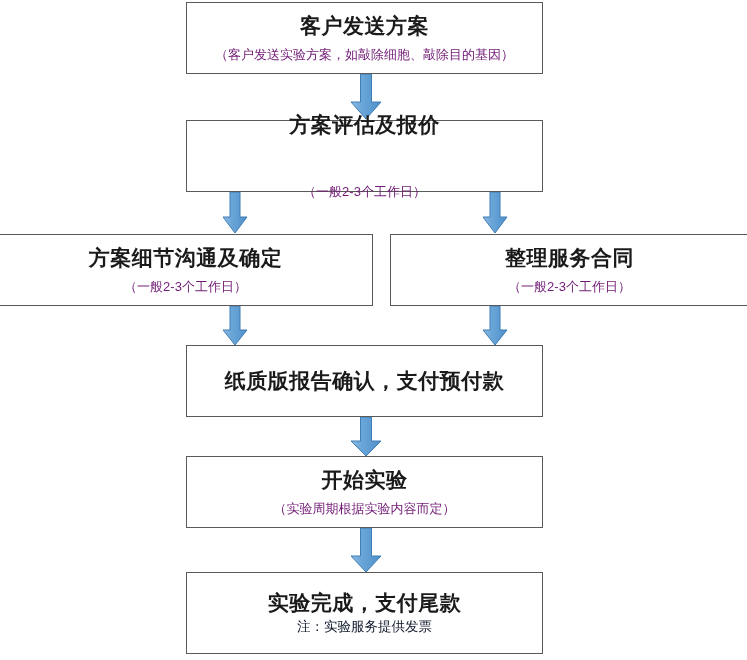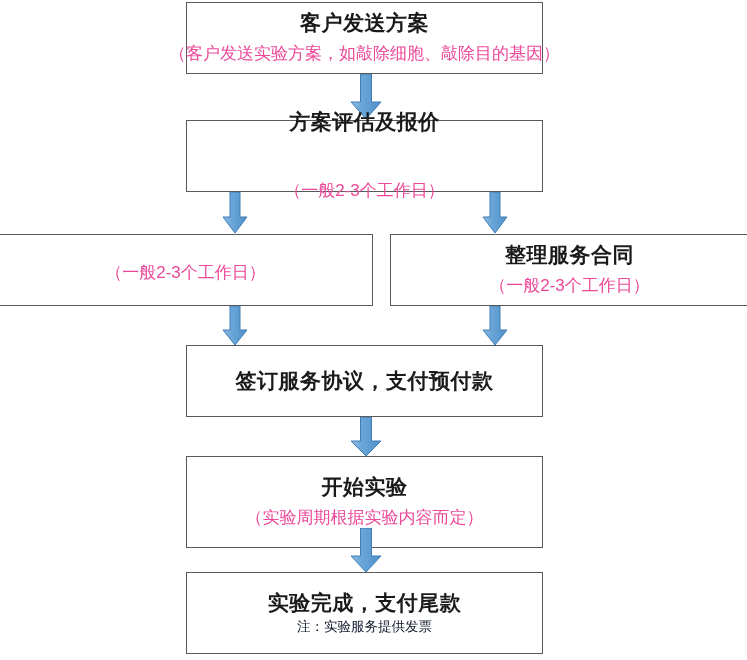--- a/index.html
+++ b/index.html
@@ -40,23 +40,23 @@
   .node-title {
     font-size: 21px;
     font-weight: bold;
     color: #1a1a1a;
     line-height: 1.25;
     letter-spacing: 0.5px;
     white-space: nowrap;
   }
 
   .node-sub {
-    font-size: 17px;
+    font-size: 13px;
     font-weight: normal;
-    color: #ec4899;
+    color: #701a75;
     line-height: 1.35;
     margin-top: 7px;
     white-space: nowrap;
   }
   .node-sub.tight {
     margin-top: 6px;
   }
   .node-sub2 {
     font-size: 13.5px;
     font-weight: normal;
@@ -65,21 +65,21 @@
     margin-top: 1px;
     white-space: nowrap;
   }
 
   
   #node-1 { left: 186px; top: 2px;   width: 357px; height: 72px; }
   #node-2 { left: 186px; top: 120px; width: 357px; height: 72px; gap: 38px; }
   #node-3 { left: -2px;  top: 234px; width: 375px; height: 72px; }
   #node-4 { left: 390px; top: 234px; width: 359px; height: 72px; }
   #node-5 { left: 186px; top: 345px; width: 357px; height: 72px; }
-  #node-6 { left: 186px; top: 456px; width: 357px; height: 92px; }
+  #node-6 { left: 186px; top: 456px; width: 357px; height: 72px; }
   #node-7 { left: 186px; top: 572px; width: 357px; height: 82px; }
 
   
   .arrow {
     position: absolute;
   }
   .arrow svg { display: block; }
 
   #arrow-1 { left: 348px; top: 74px;  width: 36px; height: 46px; }
   #arrow-2 { left: 220px; top: 192px; width: 30px; height: 42px; }
@@ -137,20 +137,21 @@
           <stop offset="0%" stop-color="#8FBCE4"></stop>
           <stop offset="35%" stop-color="#6BA6D8"></stop>
           <stop offset="100%" stop-color="#4E90CA"></stop>
         </linearGradient>
       </defs>
       <polygon points="10,0 20,0 20,25 27,25 15,41 3,25 10,25" fill="url(#ag3)" stroke="#3F7DB5" stroke-width="1"></polygon>
     </svg>
   </div>
 
   <div class="node" id="node-3">
+    <div class="node-title">方案细节沟通及确定</div>
     <div class="node-sub">（一般2-3个工作日）</div>
   </div>
 
   <div class="node" id="node-4">
     <div class="node-title">整理服务合同</div>
     <div class="node-sub">（一般2-3个工作日）</div>
   </div>
 
   <div class="arrow" id="arrow-4">
     <svg width="30" height="40" viewBox="0 0 30 40">
@@ -172,21 +173,21 @@
           <stop offset="0%" stop-color="#8FBCE4"></stop>
           <stop offset="35%" stop-color="#6BA6D8"></stop>
           <stop offset="100%" stop-color="#4E90CA"></stop>
         </linearGradient>
       </defs>
       <polygon points="10,0 20,0 20,24 27,24 15,39 3,24 10,24" fill="url(#ag5)" stroke="#3F7DB5" stroke-width="1"></polygon>
     </svg>
   </div>
 
   <div class="node" id="node-5">
-    <div class="node-title">签订服务协议，支付预付款</div>
+    <div class="node-title">纸质版报告确认，支付预付款</div>
   </div>
 
   <div class="arrow" id="arrow-6">
     <svg width="36" height="40" viewBox="0 0 36 40">
       <defs>
         <linearGradient id="ag6" x1="0" y1="0" x2="1" y2="0">
           <stop offset="0%" stop-color="#8FBCE4"></stop>
           <stop offset="35%" stop-color="#6BA6D8"></stop>
           <stop offset="100%" stop-color="#4E90CA"></stop>
         </linearGradient>

